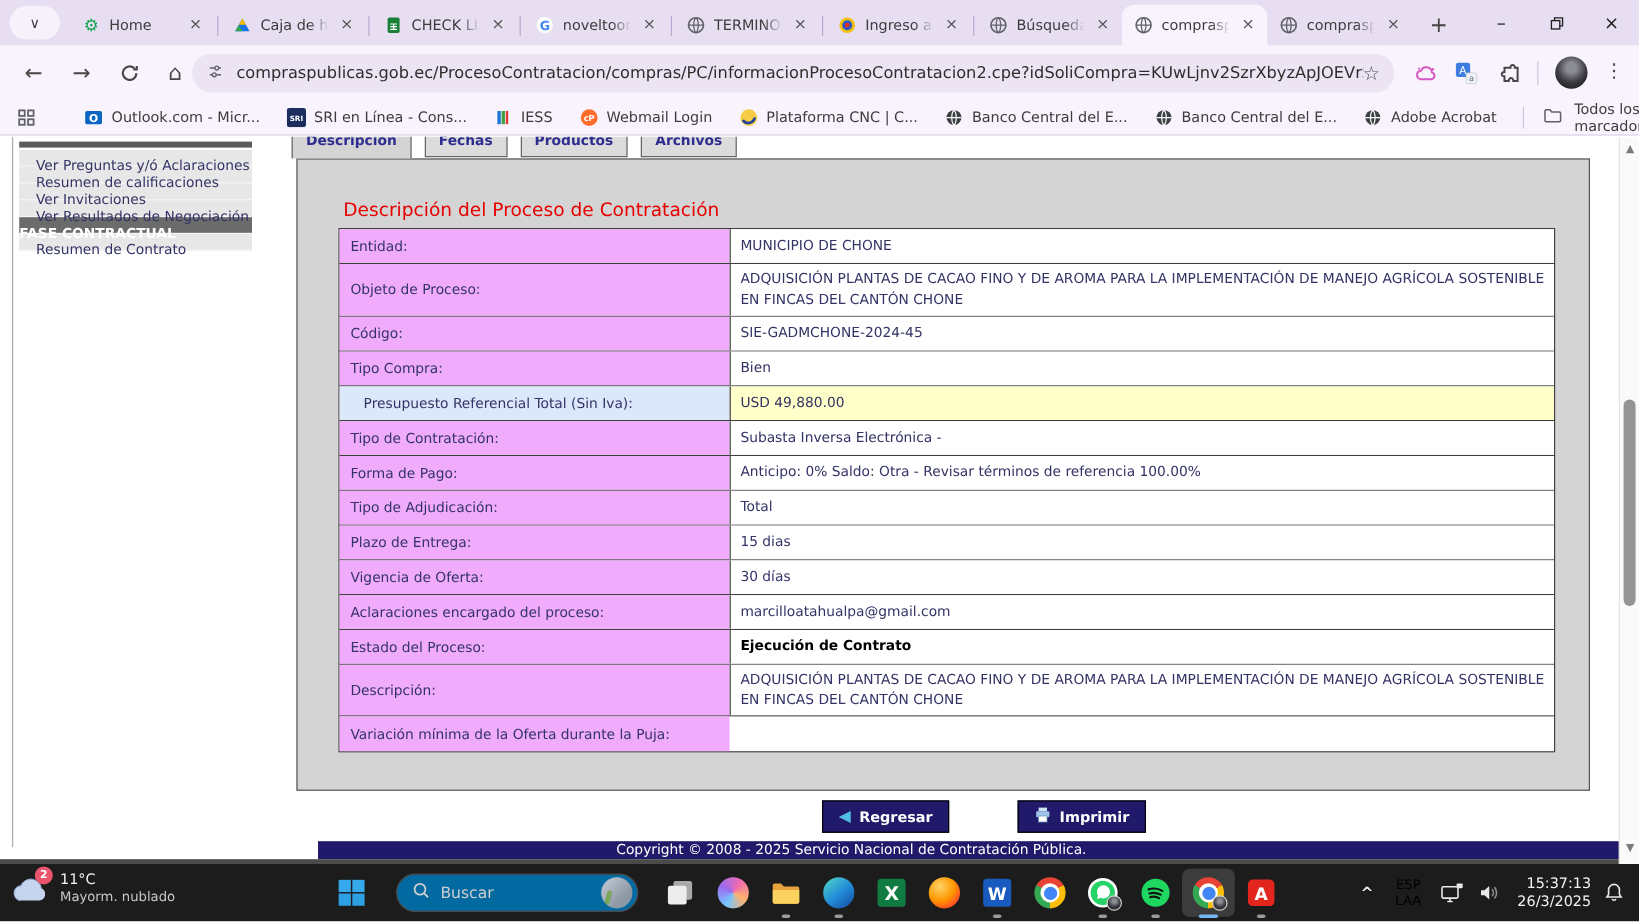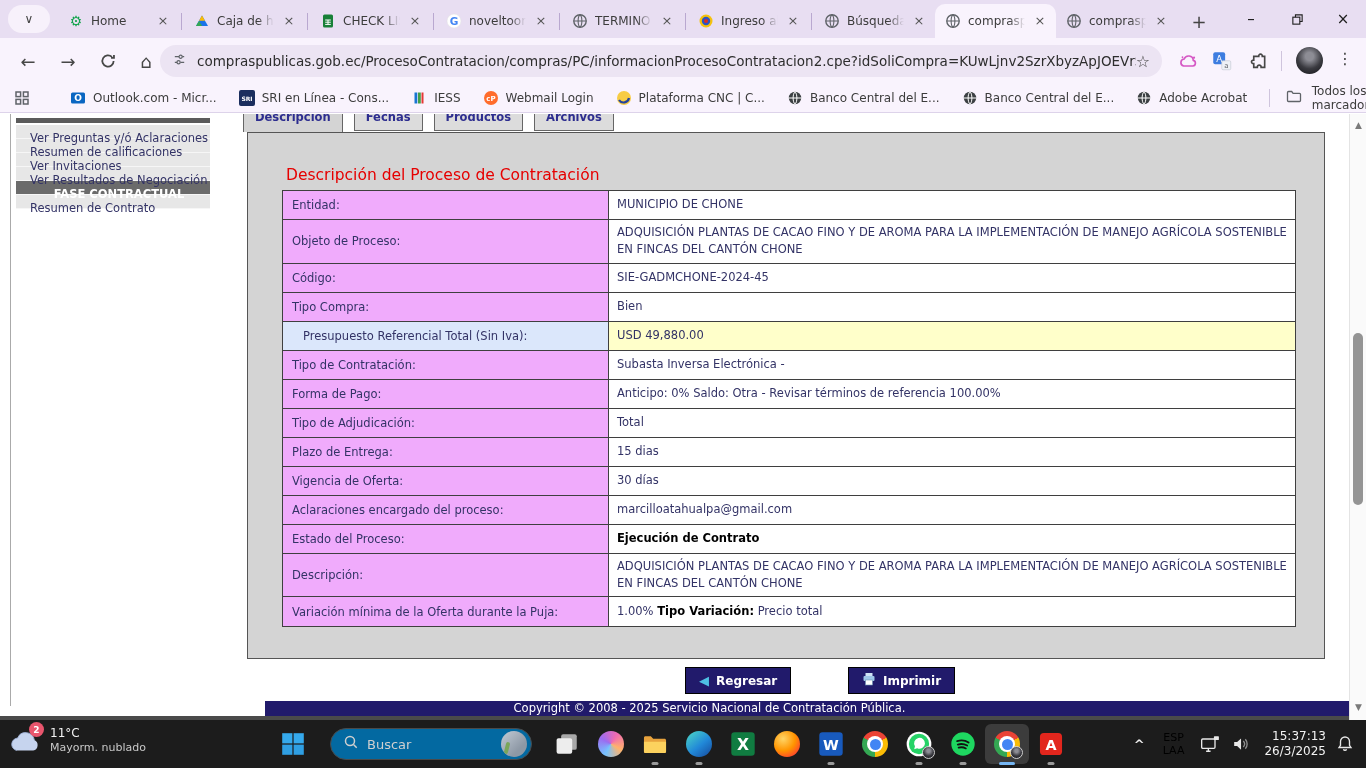--- a/index.html
+++ b/index.html
@@ -43,21 +43,21 @@
   .bmdiv { width:1px; height:18px; background:#cfc4dd; margin-right:6px; }
 
   
   .viewport { position:absolute; left:0; top:114px; width:1366px; height:606px; background:#fff; overflow:hidden; }
   .page-edge { position:absolute; left:10px; top:0; width:1px; height:592px; background:#aaa; }
 
   
   .sidebar { position:absolute; left:16px; top:4px; width:194px; }
   .side-cut { height:5px; background:#5b5b5b; margin-bottom:2px; }
   .snav { height:14px; line-height:27px; background:#e7e7e7; color:#333366; font-size:11.5px; padding-left:14px; border-bottom:1px solid #f6f6f6; white-space:nowrap; }
-  .snav.hdr { background:#6b6b6b; color:#fff; font-weight:bold; text-align:center; padding-left:12px; }
+  .snav.hdr { background:#6b6b6b; color:#fff; font-weight:bold; text-align:left; padding-left:0; }
 
   
   .ptabs { position:absolute; left:243px; top:-13px; display:flex; gap:11px; }
   .ptab { height:30px; line-height:30px; padding:0 11px; background:#dcdcdc; border:1px solid #666; font-size:11.5px; font-weight:bold; color:#2d2d8f; }
   .ptab.active { background:#d4d4d4; border-bottom:none; height:31px; z-index:3; position:relative; }
 
   
   .cbox { position:absolute; left:233px; top:18px; width:1078px; height:527px; background:#d4d4d4; border:1px solid #555;margin-left:14px; }
   .redhead { position:absolute; left:38px; top:33px; font-size:15.5px; color:#e60000; font-weight:500; }
   .itable { position:absolute; left:34px; top:57px; width:1014px; border:1px solid #3f3f3f; background:#fff; }
@@ -430,25 +430,20 @@
         <div class="trow boldval">
             <div class="tlabel">Estado del Proceso:</div>
             <div class="tvalue">Ejecución de Contrato</div>
           </div>
         <div class="trow">
             <div class="tlabel">Descripción:</div>
             <div class="tvalue">ADQUISICIÓN PLANTAS DE CACAO FINO Y DE AROMA PARA LA IMPLEMENTACIÓN DE MANEJO AGRÍCOLA SOSTENIBLE EN FINCAS DEL CANTÓN CHONE</div>
           </div>
         <div class="trow">
             <div class="tlabel">Variación mínima de la Oferta durante la Puja:</div>
-            <div class="tvalue">
-              <span class="vpart">1.00% </span>
-              <span class="vbold">Tipo Variación:</span>
-              <span class="vpart"> Precio total</span>
-            </div>
           </div>
       </div>
     </div>
 
     <div class="btnrow">
       <div class="navybtn" style="left:452px">
         <span class="arrow">◀</span>
         <span>Regresar</span>
       </div>
       <div class="navybtn" style="left:615px">

